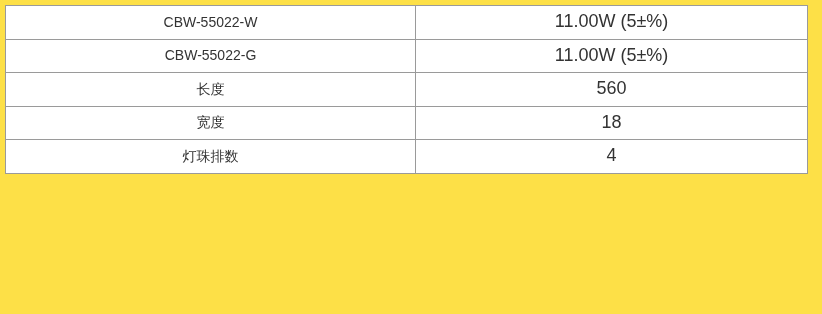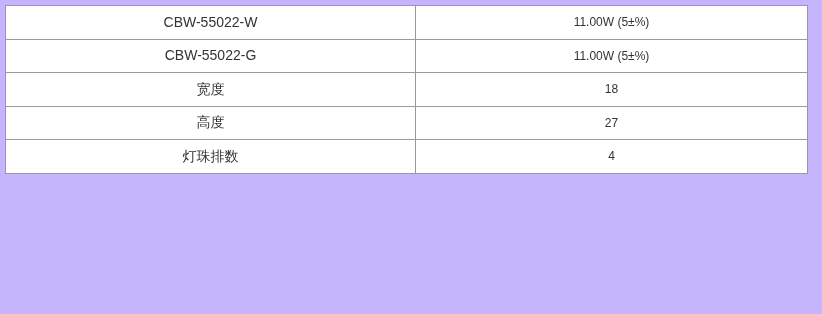--- a/index.html
+++ b/index.html
@@ -11,21 +11,21 @@
     width: 822px;
     height: 314px;
     overflow: hidden;
     font-family: "Liberation Sans", "DejaVu Sans", sans-serif;
     color: #333333;
   }
   #spec-sheet {
     position: relative;
     width: 822px;
     height: 314px;
-    background: #c4b5fd;
+    background: #fde047;
   }
   table.spec-table {
     position: absolute;
     left: 5px;
     top: 5px;
     width: 802px;
     border-collapse: collapse;
     table-layout: fixed;
     background: #ffffff;
   }
@@ -37,47 +37,47 @@
     text-align: center;
     vertical-align: middle;
     font-size: 14px;
     line-height: 1.2;
     color: #333333;
     padding: 0 6px;
     white-space: nowrap;
     overflow: hidden;
   }
   table.spec-table td.cell-label { font-size: 14px; }
-  table.spec-table td.cell-value { font-size: 12px; }
+  table.spec-table td.cell-value { font-size: 18px; }
 </style>
 </head>
 <body>
 
 <div id="spec-sheet">
   <table class="spec-table">
     <colgroup>
       <col class="col-label">
       <col class="col-value">
     </colgroup>
     <tbody>
       <tr>
         <td class="cell-label">CBW-55022-W</td>
         <td class="cell-value">11.00W (5±%)</td>
       </tr>
       <tr>
         <td class="cell-label">CBW-55022-G</td>
         <td class="cell-value">11.00W (5±%)</td>
       </tr>
       <tr>
+        <td class="cell-label">长度</td>
+        <td class="cell-value">560</td>
+      </tr>
+      <tr>
         <td class="cell-label">宽度</td>
         <td class="cell-value">18</td>
-      </tr>
-      <tr>
-        <td class="cell-label">高度</td>
-        <td class="cell-value">27</td>
       </tr>
       <tr>
         <td class="cell-label">灯珠排数</td>
         <td class="cell-value">4</td>
       </tr>
     </tbody>
   </table>
 </div>
 
 </body></html>

